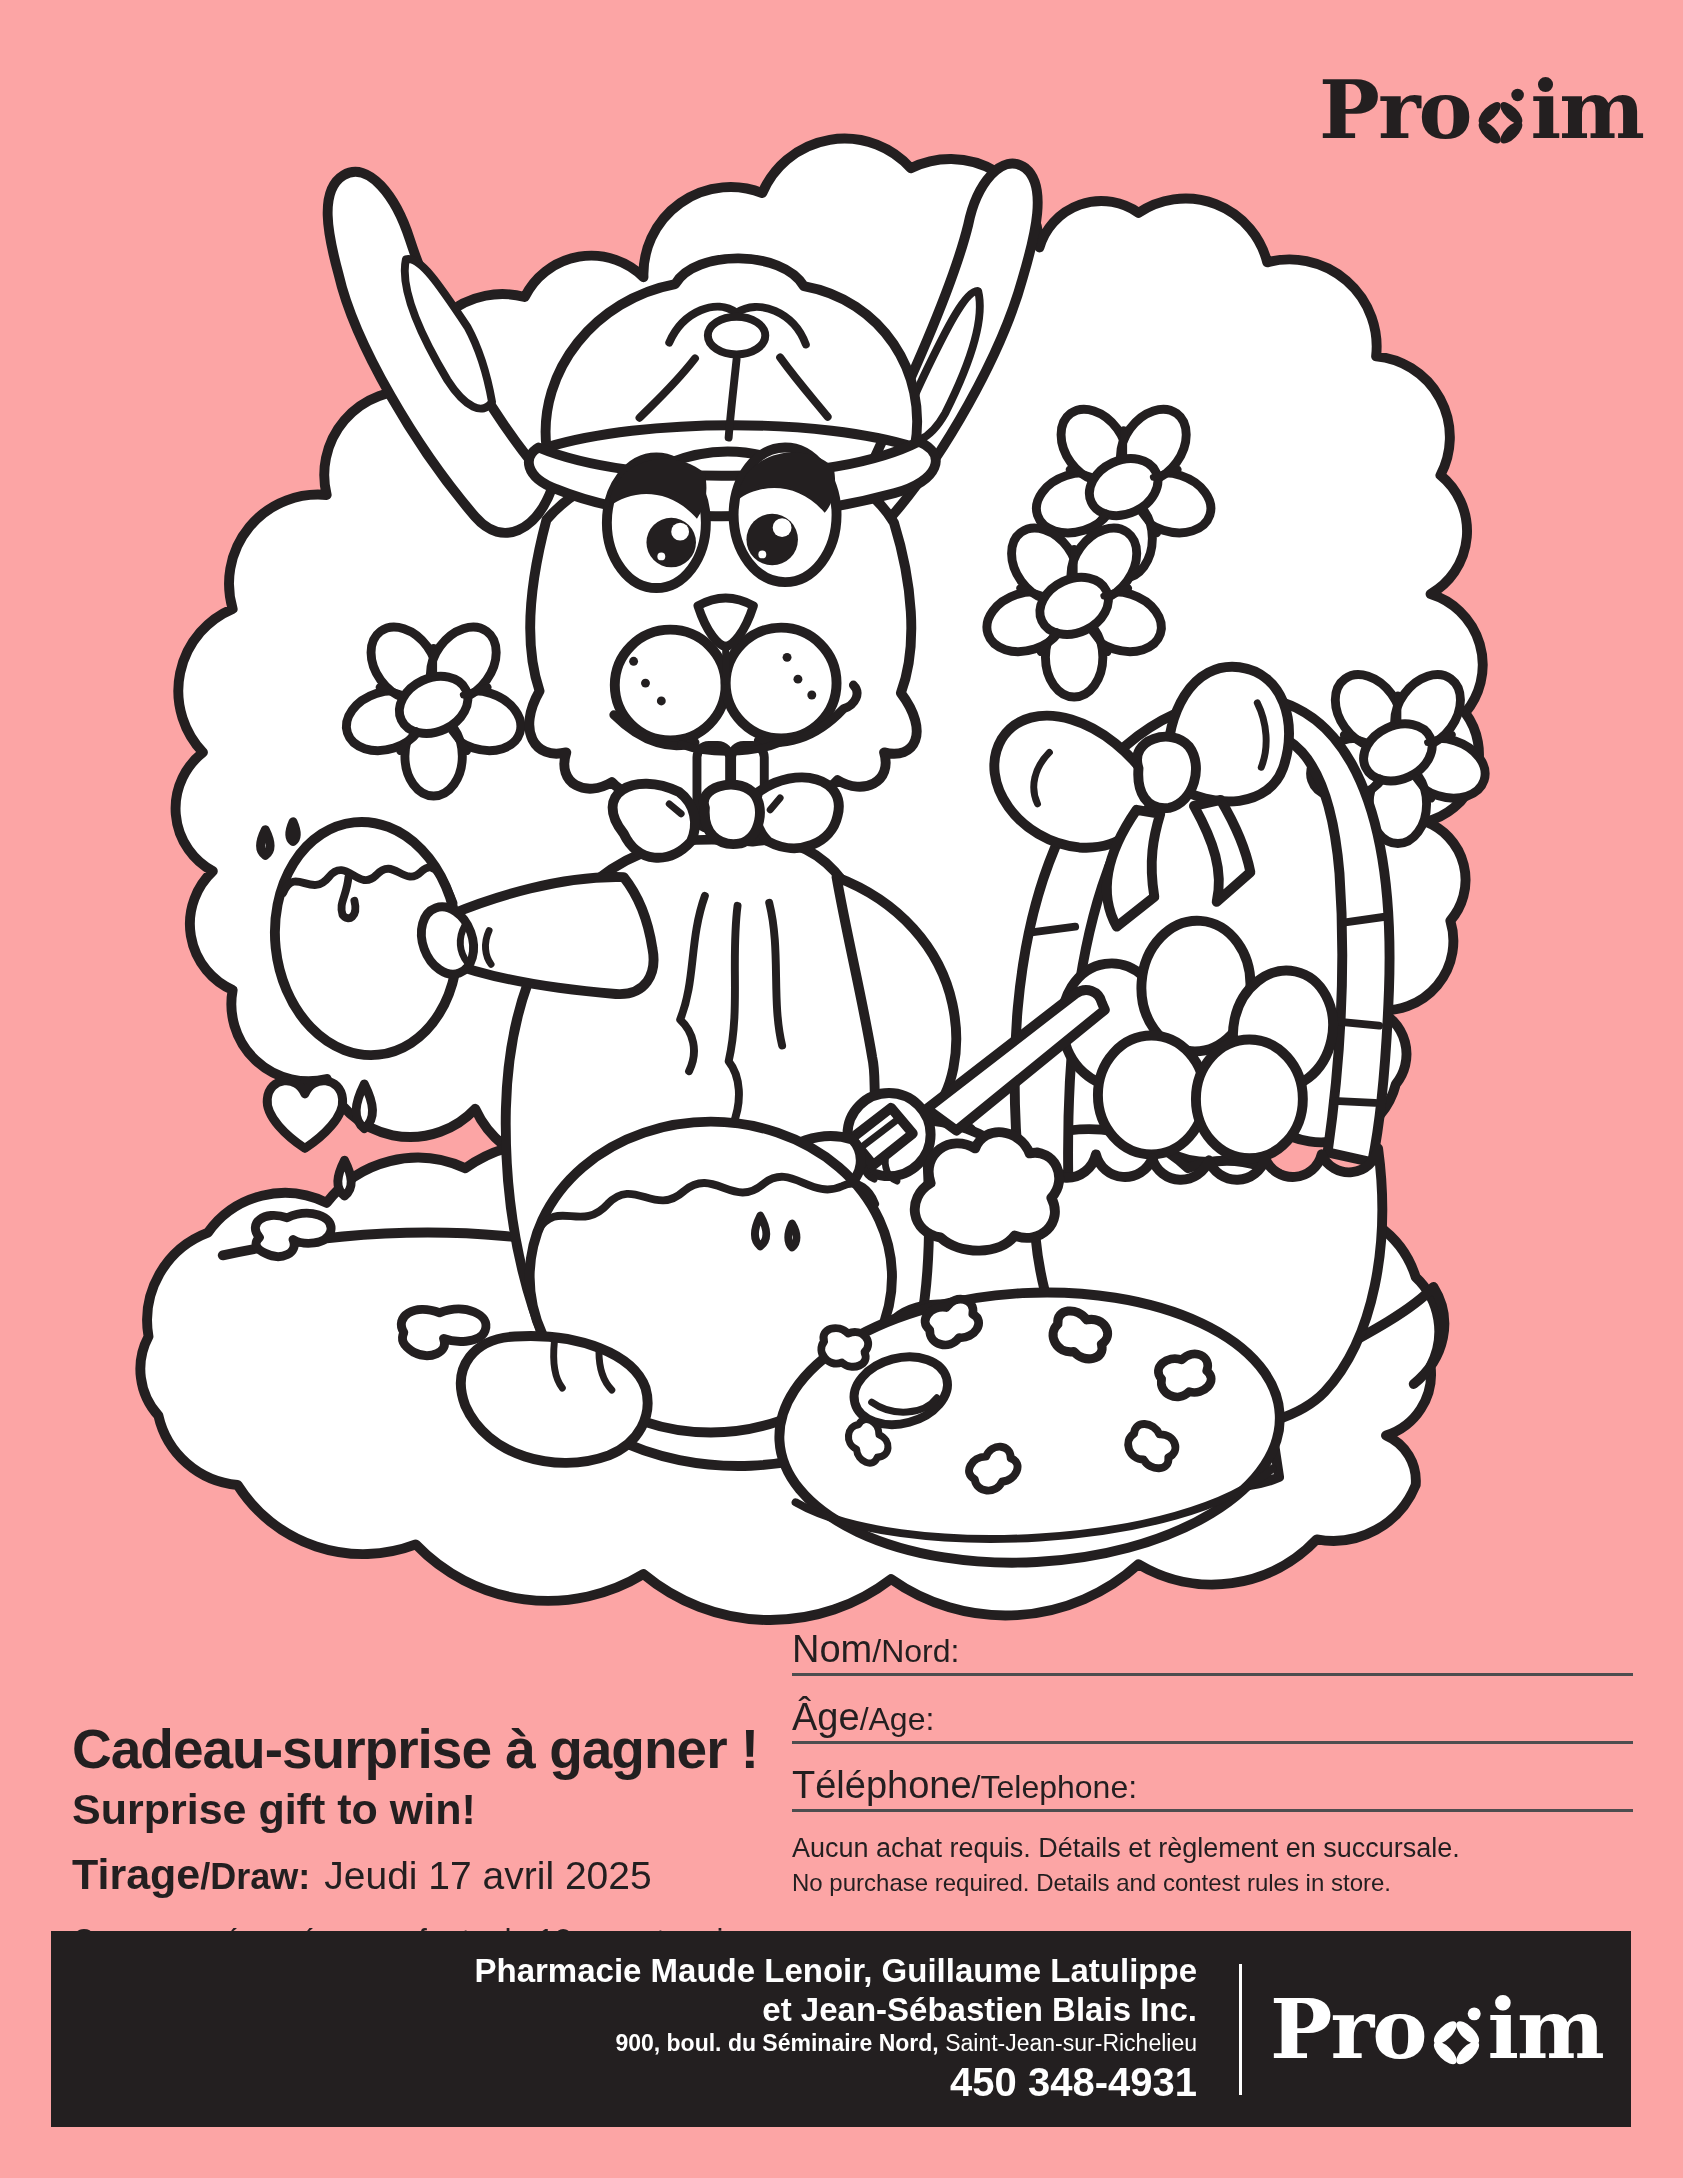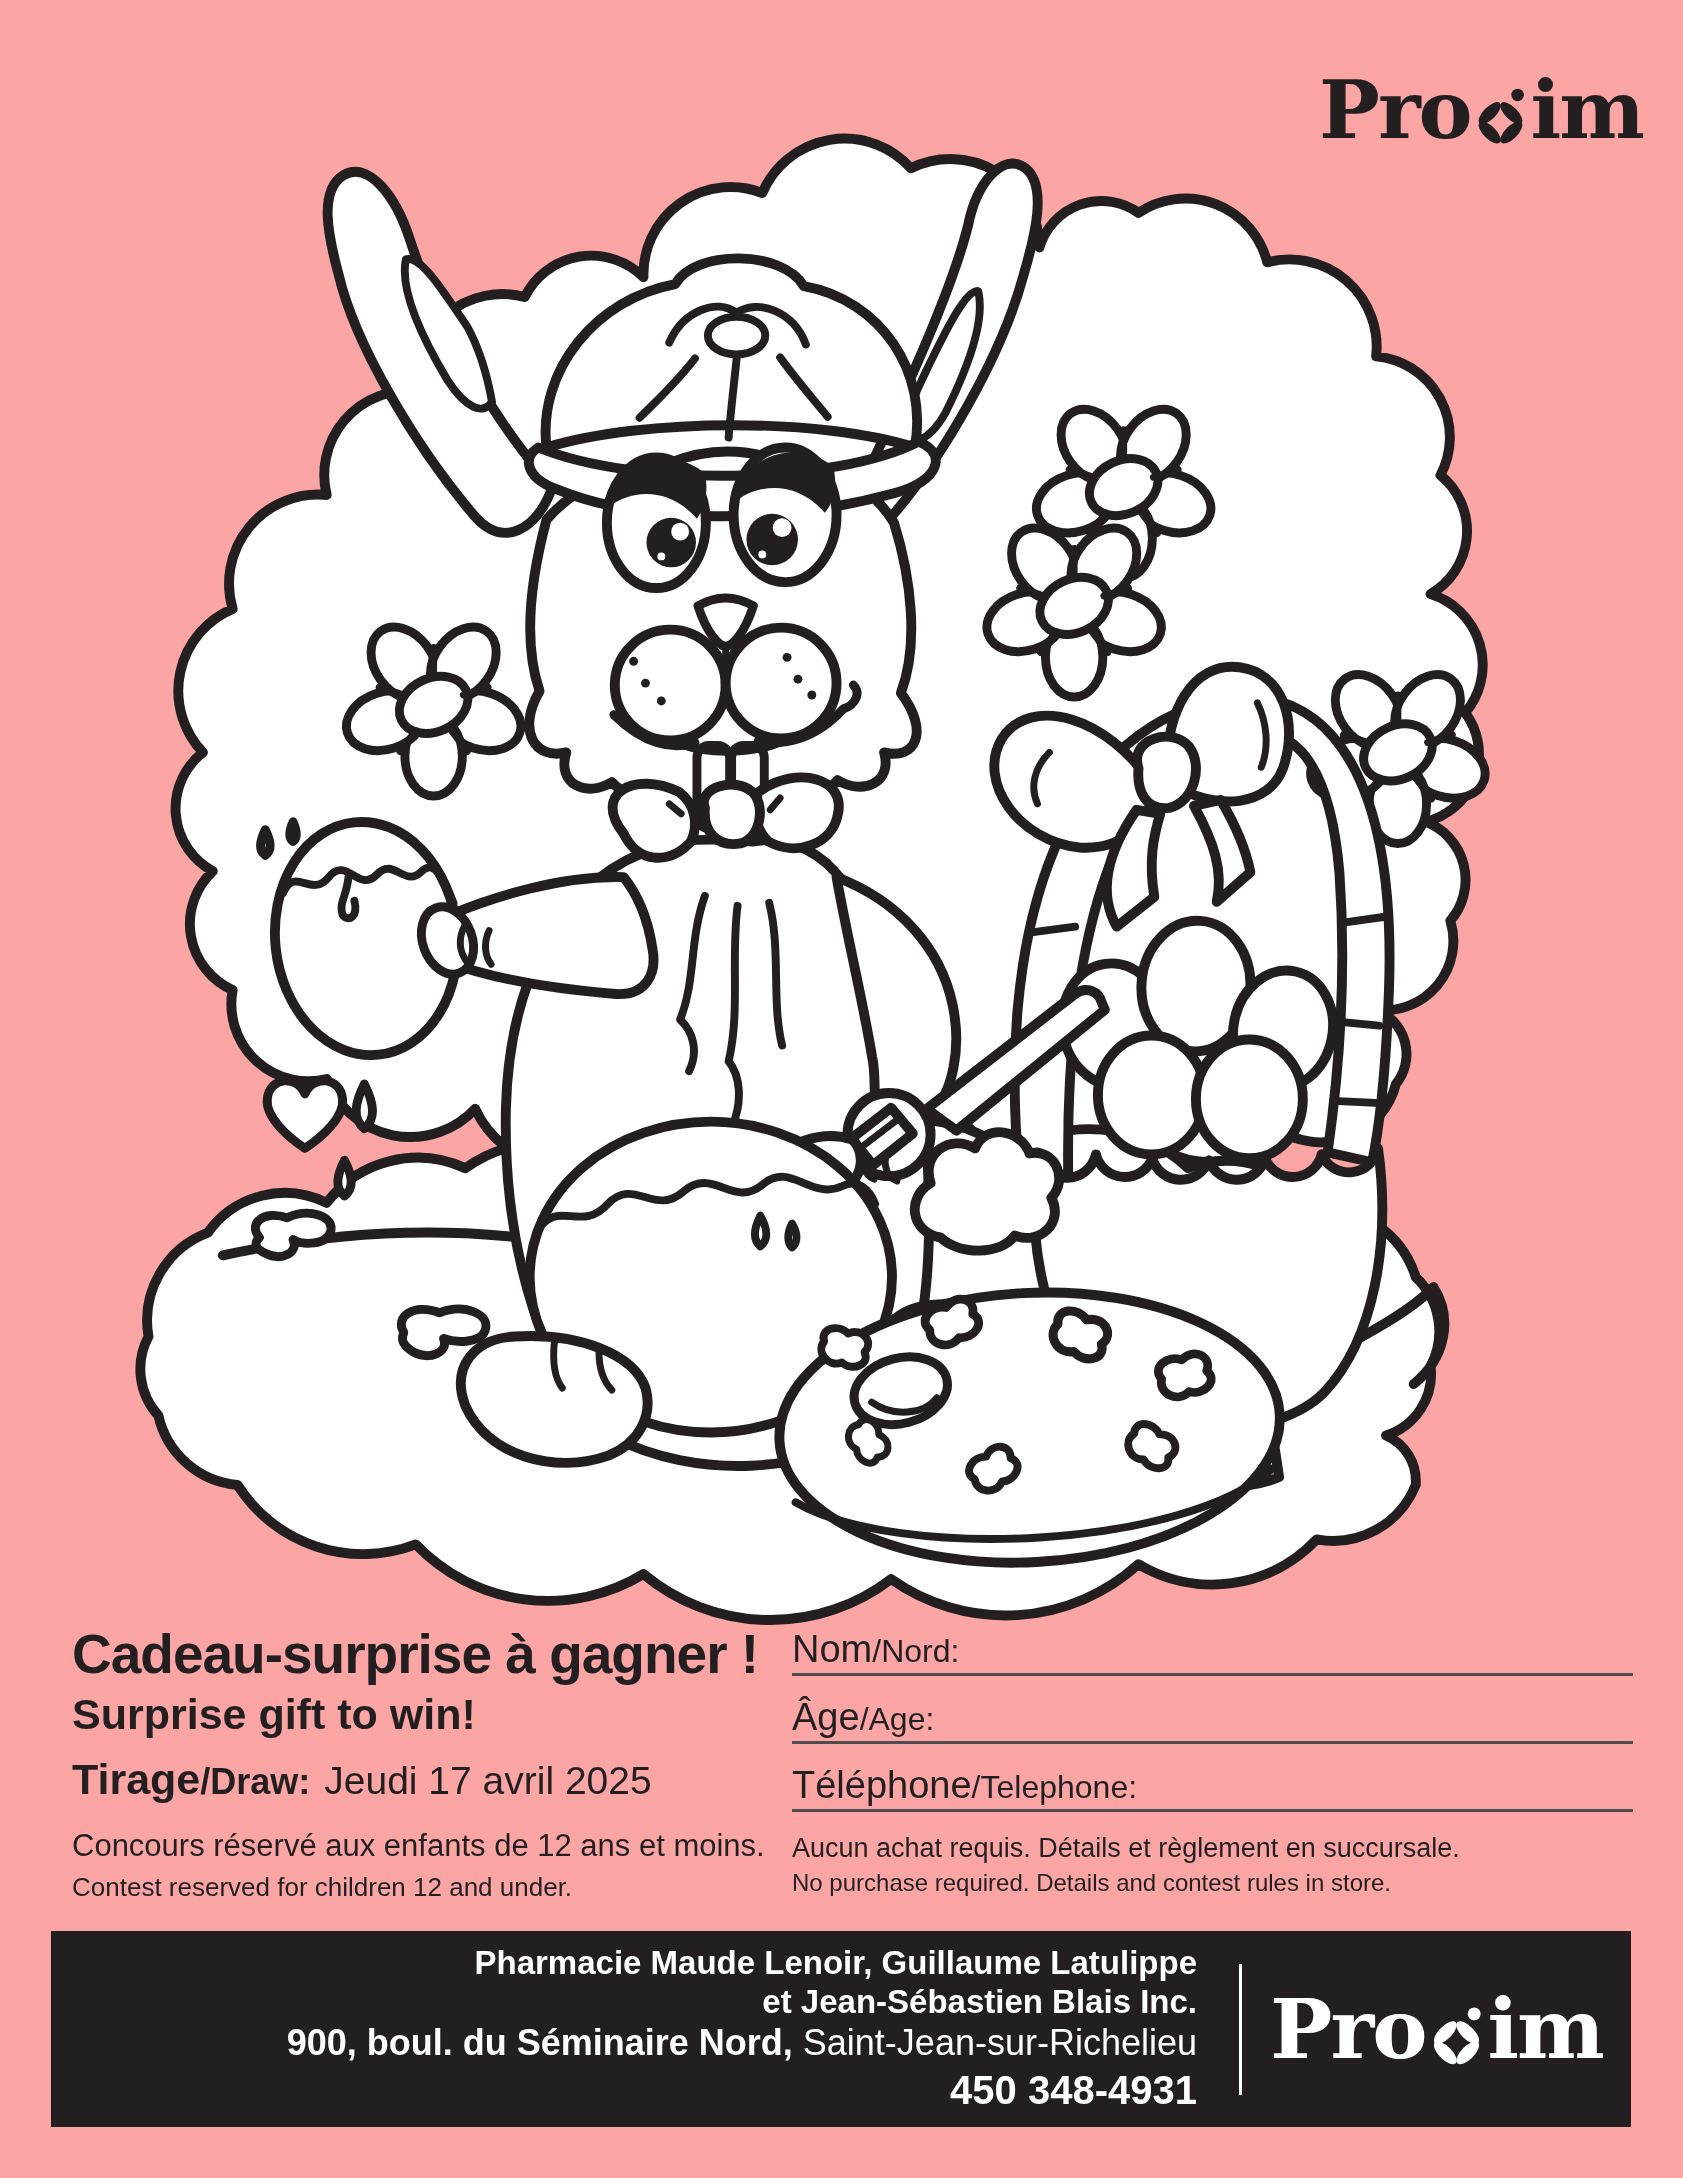--- a/index.html
+++ b/index.html
@@ -8,21 +8,21 @@
     font-family:"Liberation Sans",sans-serif;color:#231f20;overflow:hidden;
   }
   
   .proxim{display:inline-flex;align-items:flex-end;font-family:"DejaVu Serif",serif;
     font-weight:bold;letter-spacing:-2px;line-height:1;}
   .proxim svg{height:.72em;margin:0 .015em .05em .02em;}
   .logo-top{position:absolute;left:1319px;top:69px;font-size:81px;color:#231f20;}
   
   .art{position:absolute;left:0;top:0;width:1683px;height:2178px;}
   
-  .promo{position:absolute;left:72px;top:1626px;width:708px;}
+  .promo{position:absolute;left:72px;top:1721px;width:708px;}
   .promo h1{margin:0;font-size:55px;line-height:1.02;letter-spacing:-1px;font-weight:bold;}
   .promo h2{margin:8px 0 0 0;font-size:43px;font-weight:bold;}
   .row{white-space:nowrap;}
   .value-row{margin-top:50px;}
   .draw-row{margin-top:16px;}
   .fr-big{font-size:43px;font-weight:normal;}
   .en-mid{font-size:36px;font-weight:normal;}
   .b{font-weight:bold;}
   .val{font-size:39px;margin-left:14px;}
   .elig-fr{margin-top:24px;font-size:31px;}
@@ -35,21 +35,21 @@
   .legal{margin-top:20px;}
   .legal .fr{font-size:27px;}
   .legal .en{font-size:24px;margin-top:5px;}
   
   .footer{
     position:absolute;left:51px;top:1931px;width:1580px;height:196px;background:#231f20;
     color:#ffffff;display:flex;align-items:center;
   }
   .f-text{width:1146px;text-align:right;line-height:1.18;}
   .f-l1,.f-l2{font-size:33px;font-weight:bold;}
-  .f-l3{font-size:36px;}
+  .f-l3{font-size:23px;}
   .f-l3 .city{font-weight:normal;}
   .f-l3 .street{font-weight:bold;}
   .f-l4{font-size:40px;font-weight:bold;margin-top:2px;}
   .f-divider{width:3px;height:131px;background:#ffffff;margin-left:42px;flex:0 0 auto;}
   .f-logo{flex:1;display:flex;justify-content:center;color:#ffffff;font-size:83px;}
 </style>
 </head>
 <body>
 
 <div class="page">

